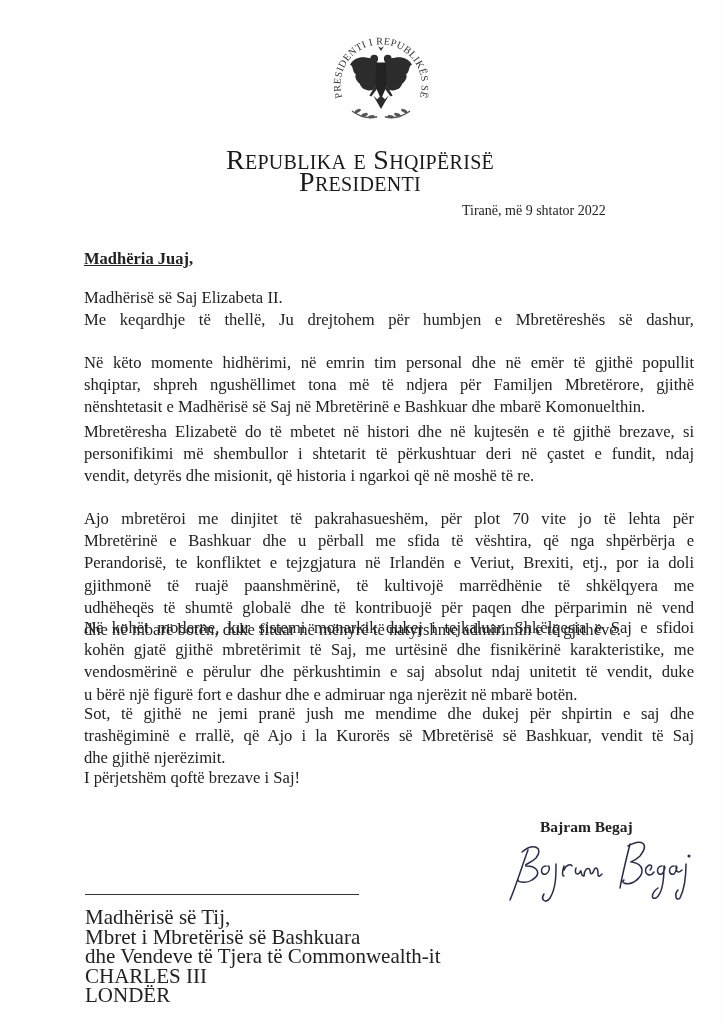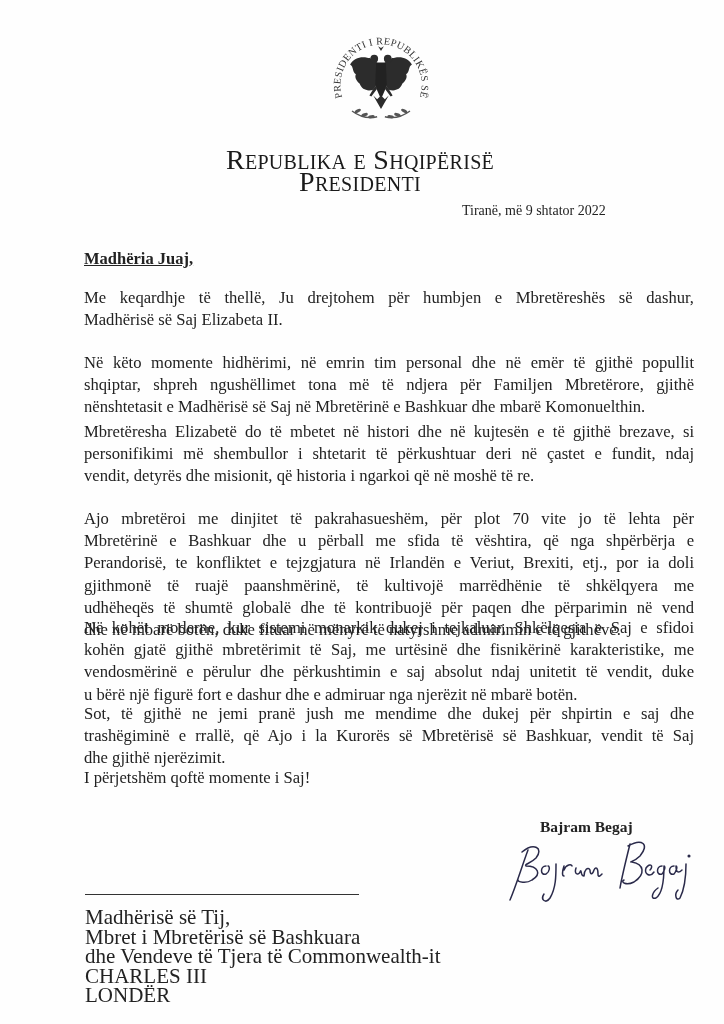--- a/index.html
+++ b/index.html
@@ -97,22 +97,22 @@
   </div>
 
   <div class="heading l1">Republika e Shqipërisë</div>
   <div class="heading l2">Presidenti</div>
 
   <div class="dateline">Tiranë, më 9 shtator 2022</div>
 
   <div class="salutation">Madhëria Juaj,</div>
 
   <div class="para p1">
+    <span class="ln last">Madhërisë së Saj Elizabeta II.</span>
     <span class="ln">Me keqardhje të thellë, Ju drejtohem për humbjen e Mbretëreshës së dashur,</span>
-    <span class="ln last">Madhërisë së Saj Elizabeta II.</span>
   </div>
 
   <div class="para p2">
     <span class="ln">Në këto momente hidhërimi, në emrin tim personal dhe në emër të gjithë popullit</span>
     <span class="ln">shqiptar, shpreh ngushëllimet tona më të ndjera për Familjen Mbretërore, gjithë</span>
     <span class="ln last">nënshtetasit e Madhërisë së Saj në Mbretërinë e Bashkuar dhe mbarë Komonuelthin.</span>
   </div>
 
   <div class="para p3">
     <span class="ln">Mbretëresha Elizabetë do të mbetet në histori dhe në kujtesën e të gjithë brezave, si</span>
@@ -135,21 +135,21 @@
     <span class="ln">vendosmërinë e përulur dhe përkushtimin e saj absolut ndaj unitetit të vendit, duke</span>
     <span class="ln last">u bërë një figurë fort e dashur dhe e admiruar nga njerëzit në mbarë botën.</span>
   </div>
 
   <div class="para p6">
     <span class="ln">Sot, të gjithë ne jemi pranë jush me mendime dhe dukej për shpirtin e saj dhe</span>
     <span class="ln">trashëgiminë e rrallë, që Ajo i la Kurorës së Mbretërisë së Bashkuar, vendit të Saj</span>
     <span class="ln last">dhe gjithë njerëzimit.</span>
   </div>
 
-  <div class="closing">I përjetshëm qoftë momente i Saj!</div>
+  <div class="closing">I përjetshëm qoftë brezave i Saj!</div>
 
   <div class="signer-name">Bajram Begaj</div>
 
   <div class="signature">
     <svg viewBox="0 0 200 72" xmlns="http://www.w3.org/2000/svg" fill="none" stroke="#2a2a4a" stroke-width="1.5" stroke-linecap="round" stroke-linejoin="round">
 
       <path d="M28 14 C 22 30, 16 50, 10 64 M22 16 C 34 6, 44 12, 36 22 C 30 28, 24 28, 26 30 C 38 30, 42 38, 32 44 C 26 48, 18 46, 18 44"></path>
       <path d="M46 30 C 40 30, 40 40, 46 38 C 50 36, 50 30, 48 30"></path>
       <path d="M56 28 C 56 40, 56 52, 50 62 C 46 68, 40 64, 44 58"></path>
       <path d="M64 30 C 62 36, 62 40, 64 40 M64 34 C 66 28, 72 28, 72 30"></path>

